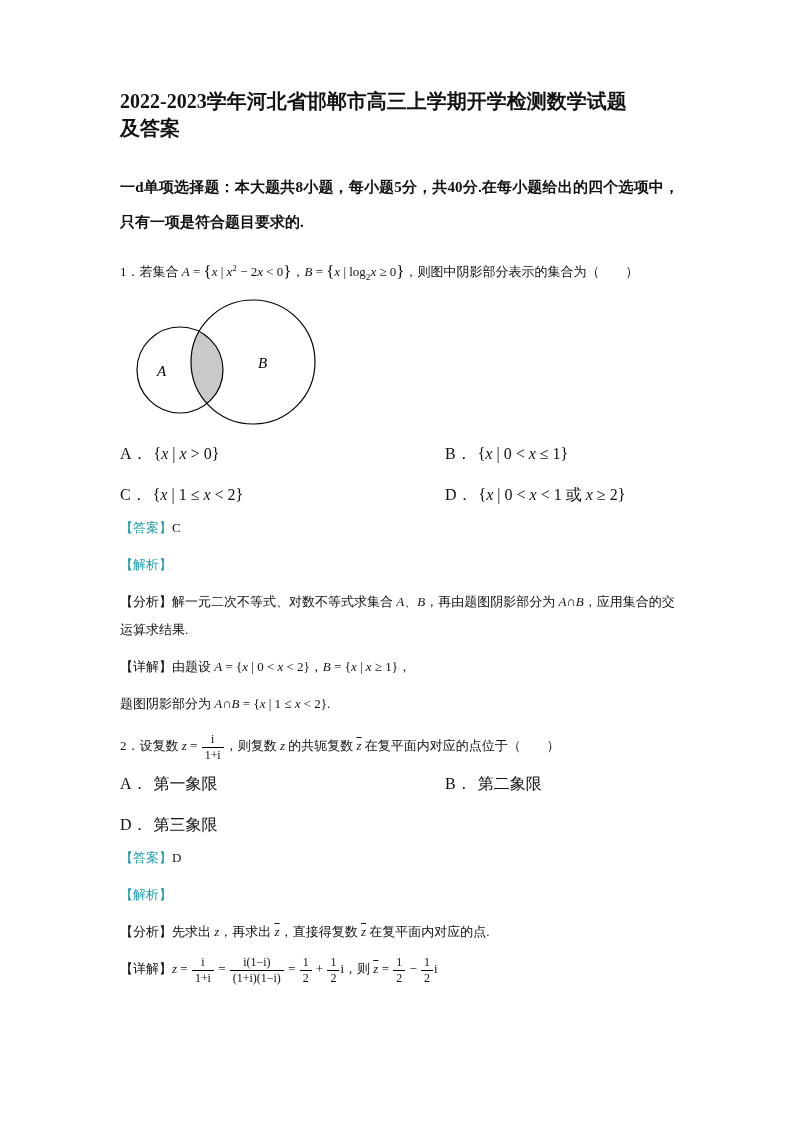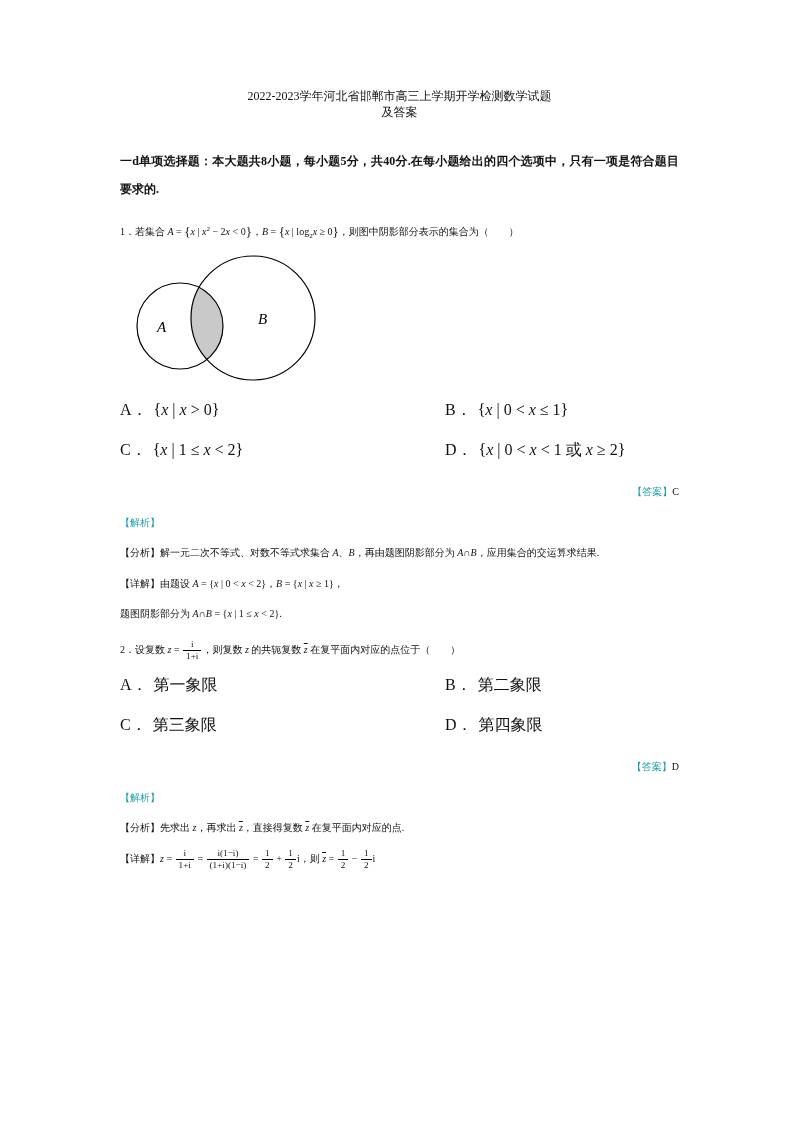--- a/index.html
+++ b/index.html
@@ -2,40 +2,40 @@
 <html><head>
 <meta charset="utf-8">
 <style>
   html,body{margin:0;padding:0;}
   body{
     width:793px;height:1122px;background:#ffffff;color:#111;
     font-family:"Liberation Serif","DejaVu Serif",serif;
     overflow:hidden;
   }
   .content{padding:88px 114px 0 120px;}
-  .title{font-size:12px;font-weight:400;text-align:center;line-height:1.35;}
+  .title{font-size:20px;font-weight:700;line-height:1.35;}
   .title2{margin-top:0;}
-  .intro{margin-top:28px;font-weight:700;font-size:12px;line-height:2.3;text-align:justify;}
-  .para{font-size:10px;line-height:2.15;margin:0;margin-top:9px;}
+  .intro{margin-top:28px;font-weight:700;font-size:15px;line-height:2.3;text-align:justify;}
+  .para{font-size:13px;line-height:2.15;margin:0;margin-top:9px;}
   .stem{margin-top:14px;}
   sup,sub{font-size:0.7em;}
   i{font-style:italic;}
   .big{font-size:1.3em;vertical-align:-0.06em;}
   .frac{display:inline-block;vertical-align:middle;text-align:center;line-height:1.25;font-size:0.92em;padding:0 1px;}
   .frac .num{display:block;border-bottom:1px solid #000;padding:0 3px;}
   .frac .den{display:block;padding:0 3px;}
   .ol{text-decoration:overline;}
   .teal{color:#1f9caa;}
   .venn{margin:8px 0 2px 12px;}
   .vlabel{font-style:italic;font-size:15px;font-family:"Liberation Serif","DejaVu Serif",serif;}
   .opt-row{display:flex;margin-top:4px;}
   .opt{font-size:16px;line-height:2.3;margin:0;}
   .opt.first{width:325px;}
   .okey{margin-right:6px;}
-  .ansline{margin-top:12px;text-align:right;}
+  .ansline{margin-top:0;}
 </style>
 </head>
 <body>
 
 <div class="content">
 
   <div class="title">2022-2023学年河北省邯郸市高三上学期开学检测数学试题</div>
   <div class="title title2">及答案</div>
 
   <p class="intro">一d单项选择题：本大题共8小题，每小题5分，共40分.在每小题给出的四个选项中，只有一项是符合题目要求的.</p>
@@ -74,22 +74,21 @@
   <p class="para">【详解】由题设 <i>A</i> = {<i>x</i> | 0 &lt; <i>x</i> &lt; 2}，<i>B</i> = {<i>x</i> | <i>x</i> ≥ 1}，</p>
   <p class="para">题图阴影部分为 <i>A</i>∩<i>B</i> = {<i>x</i> | 1 ≤ <i>x</i> &lt; 2}.</p>
 
   <p class="para stem">2．设复数 <i>z</i> = <span class="frac"><span class="num">i</span><span class="den">1+i</span></span>，则复数 <i>z</i> 的共轭复数 <span class="ol"><i>z</i></span> 在复平面内对应的点位于（  ）</p>
 
   <div class="opt-row">
     <p class="opt first"><span class="okey">A．</span><span>第一象限</span></p>
     <p class="opt"><span class="okey">B．</span><span>第二象限</span></p>
   </div>
   <div class="opt-row">
-    <p class="opt first"><span class="okey">C．</span><span>第三象限</span></p>
-    <p class="opt"><span class="okey">D．</span><span>第四象限</span></p>
+    <p class="opt"><span class="okey">D．</span><span>第三象限</span></p>
   </div>
 
   <p class="para ansline"><span class="teal">【答案】</span><span>D</span></p>
   <p class="para"><span class="teal">【解析】</span></p>
   <p class="para">【分析】先求出 <i>z</i>，再求出 <span class="ol"><i>z</i></span>，直接得复数 <span class="ol"><i>z</i></span> 在复平面内对应的点.</p>
   <p class="para">【详解】<i>z</i> = <span class="frac"><span class="num">i</span><span class="den">1+i</span></span> = <span class="frac"><span class="num">i(1−i)</span><span class="den">(1+i)(1−i)</span></span> = <span class="frac"><span class="num">1</span><span class="den">2</span></span> + <span class="frac"><span class="num">1</span><span class="den">2</span></span>i，则 <span class="ol"><i>z</i></span> = <span class="frac"><span class="num">1</span><span class="den">2</span></span> − <span class="frac"><span class="num">1</span><span class="den">2</span></span>i</p>
 
 </div>
 
 </body></html>

